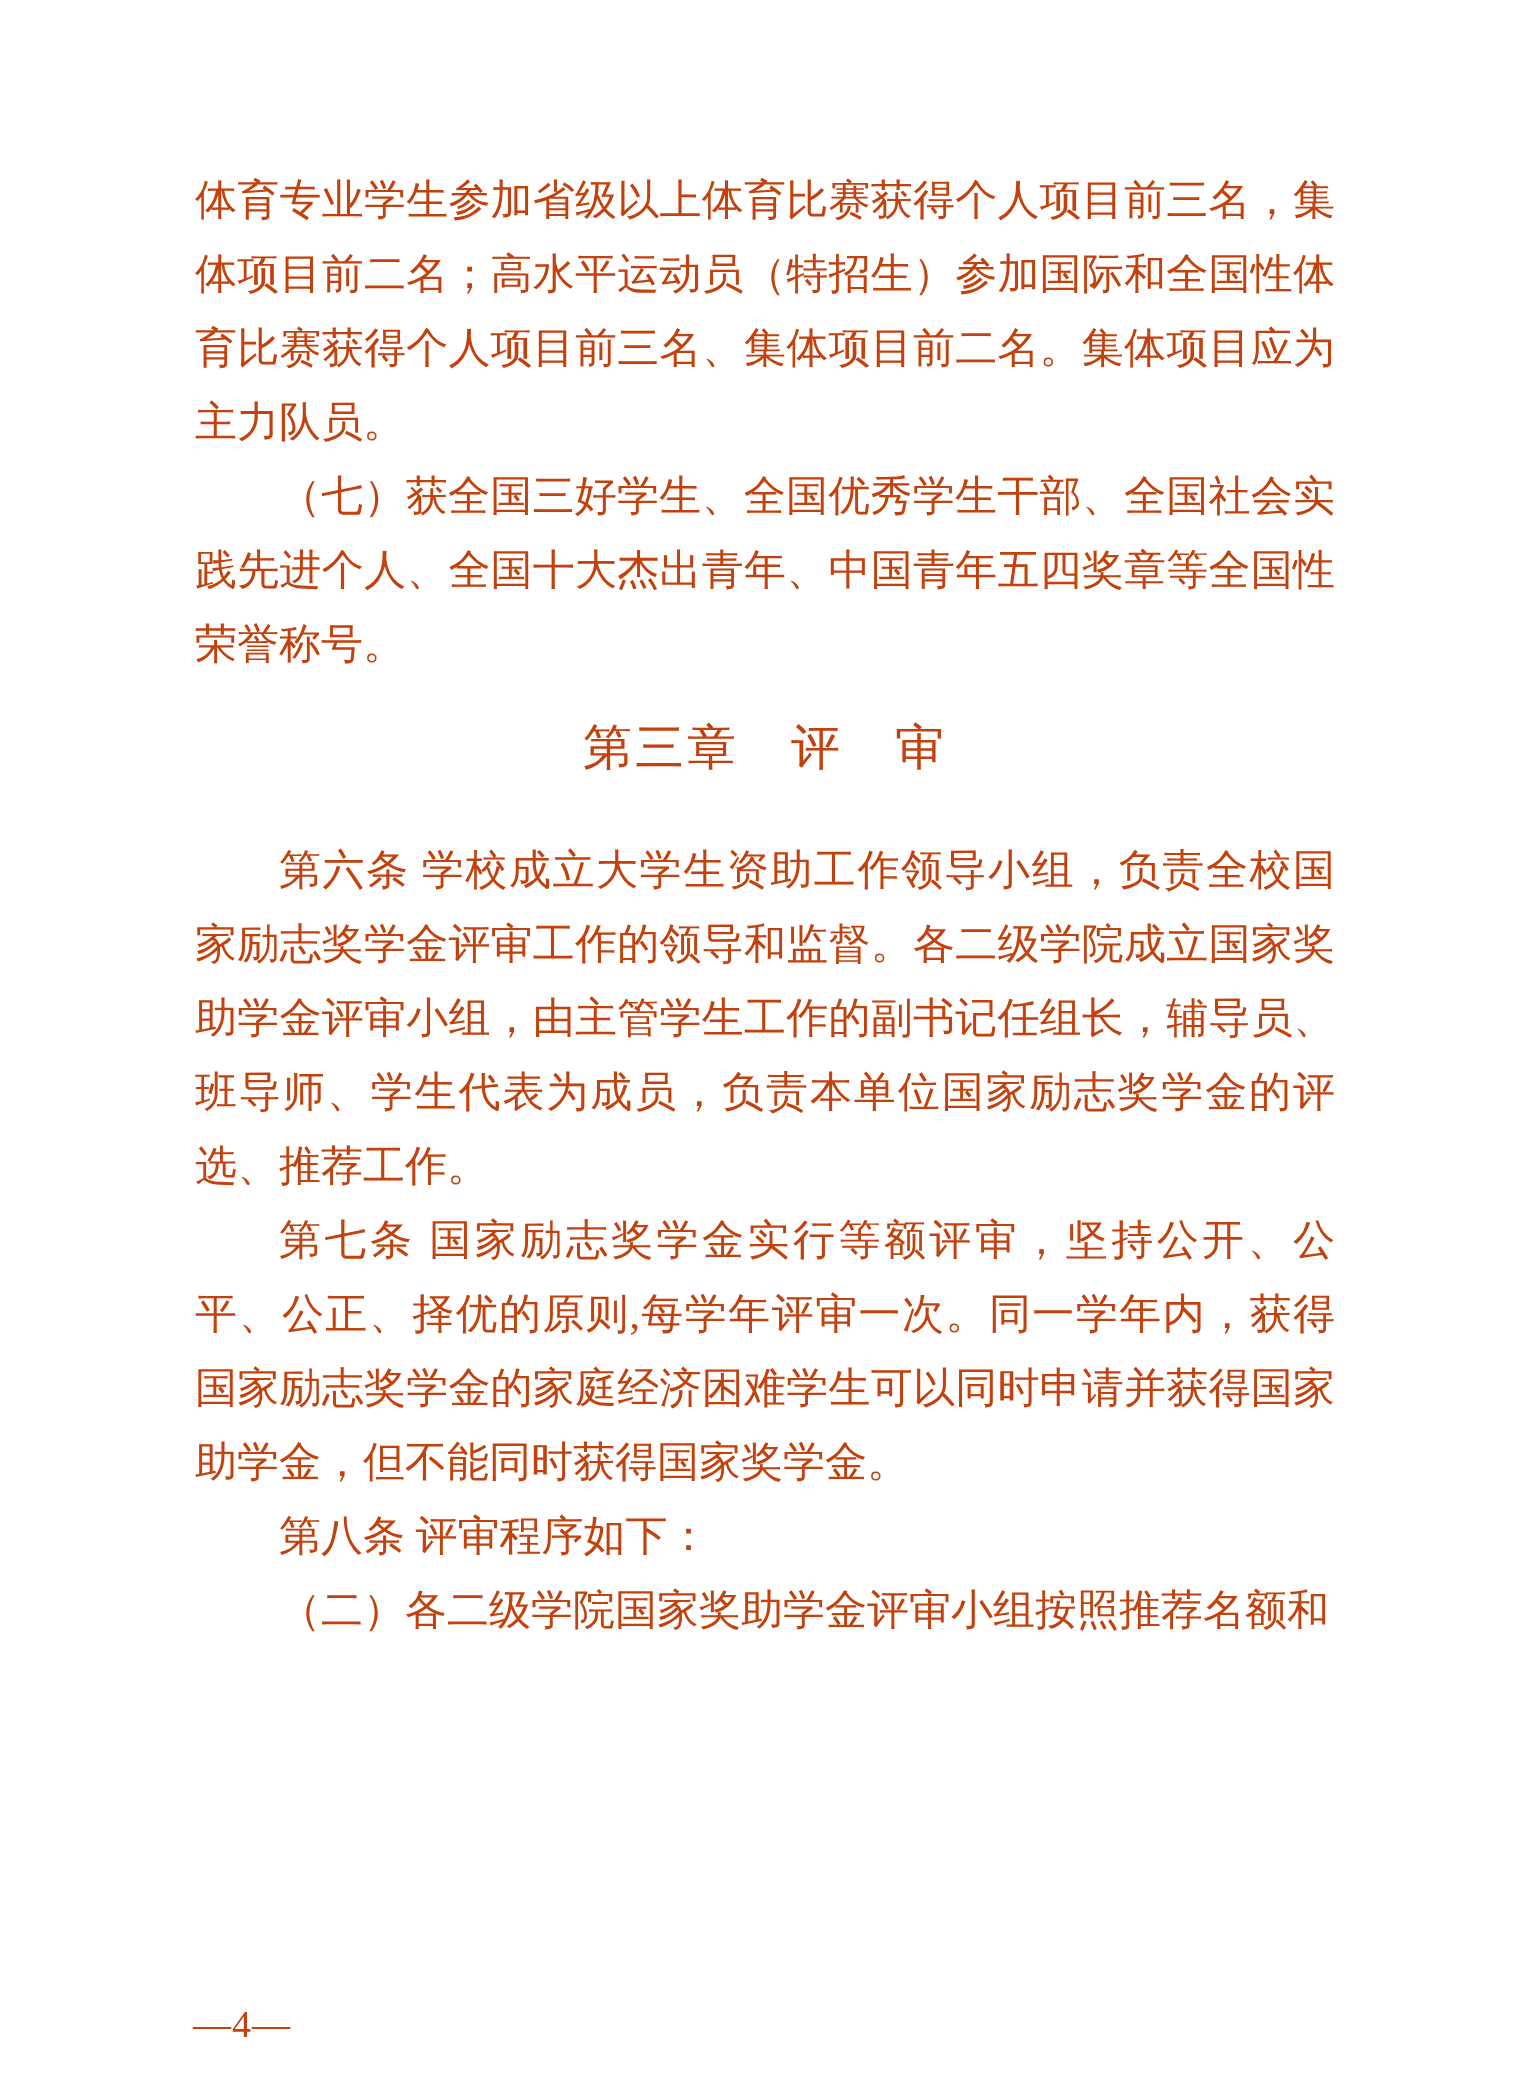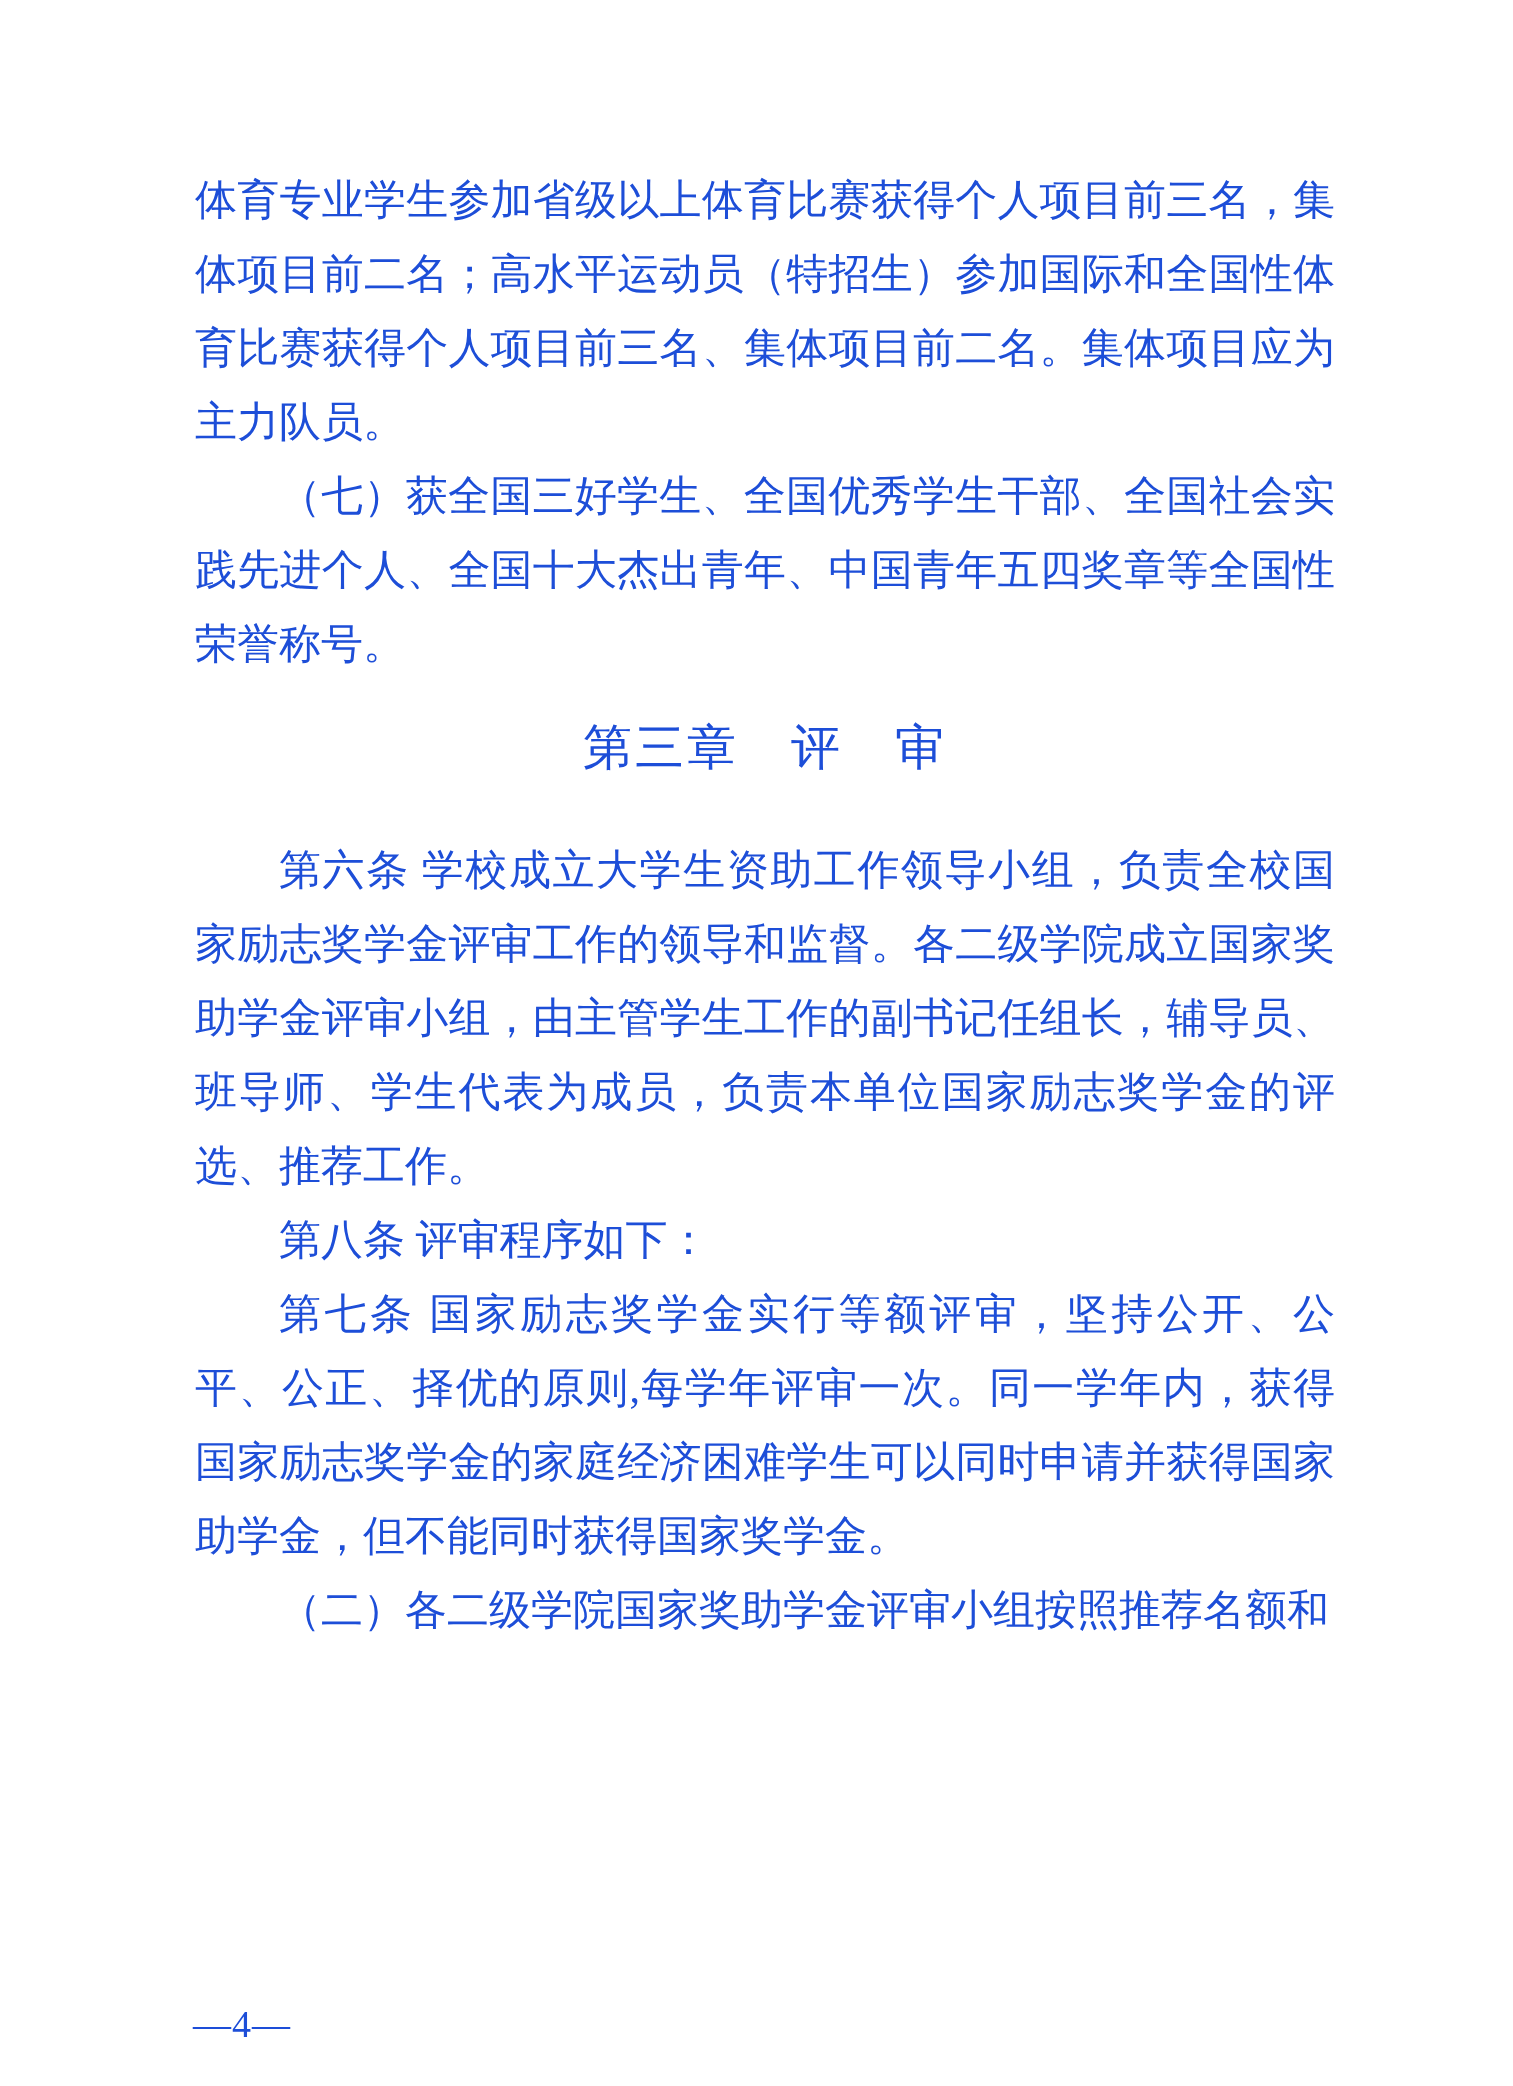--- a/index.html
+++ b/index.html
@@ -6,21 +6,21 @@
     margin: 0;
     padding: 0;
     background: #888;
   }
   .page {
     position: relative;
     width: 1513px;
     height: 2086px;
     margin: 0 auto;
     background: #ffffff;
-    color: #1d4ed8;
+    color: #c2410c;
     font-family: "Liberation Serif", "DejaVu Serif", serif;
     overflow: hidden;
   }
   .content {
     position: absolute;
     top: 163px;
     left: 195px;
     width: 1140px;
     font-size: 42px;
     line-height: 74px;
@@ -54,20 +54,20 @@
 </style>
 </head>
 <body>
 
 <div class="page">
   <main class="content">
     <p class="para">体育专业学生参加省级以上体育比赛获得个人项目前三名，集体项目前二名；高水平运动员（特招生）参加国际和全国性体育比赛获得个人项目前三名、集体项目前二名。集体项目应为主力队员。</p>
     <p class="para indent">（七）获全国三好学生、全国优秀学生干部、全国社会实践先进个人、全国十大杰出青年、中国青年五四奖章等全国性荣誉称号。</p>
     <h2 class="chapter-heading">第三章　评　审</h2>
     <p class="para indent">第六条 学校成立大学生资助工作领导小组，负责全校国家励志奖学金评审工作的领导和监督。各二级学院成立国家奖助学金评审小组，由主管学生工作的副书记任组长，辅导员、班导师、学生代表为成员，负责本单位国家励志奖学金的评选、推荐工作。</p>
+    <p class="para indent">第七条 国家励志奖学金实行等额评审，坚持公开、公平、公正、择优的原则,每学年评审一次。同一学年内，获得国家励志奖学金的家庭经济困难学生可以同时申请并获得国家助学金，但不能同时获得国家奖学金。</p>
     <p class="para indent">第八条 评审程序如下：</p>
-    <p class="para indent">第七条 国家励志奖学金实行等额评审，坚持公开、公平、公正、择优的原则,每学年评审一次。同一学年内，获得国家励志奖学金的家庭经济困难学生可以同时申请并获得国家助学金，但不能同时获得国家奖学金。</p>
     <p class="para indent">（二）各二级学院国家奖助学金评审小组按照推荐名额和</p>
   </main>
   <footer class="page-footer">
     <span>—4—</span>
   </footer>
 </div>
 
 </body></html>

